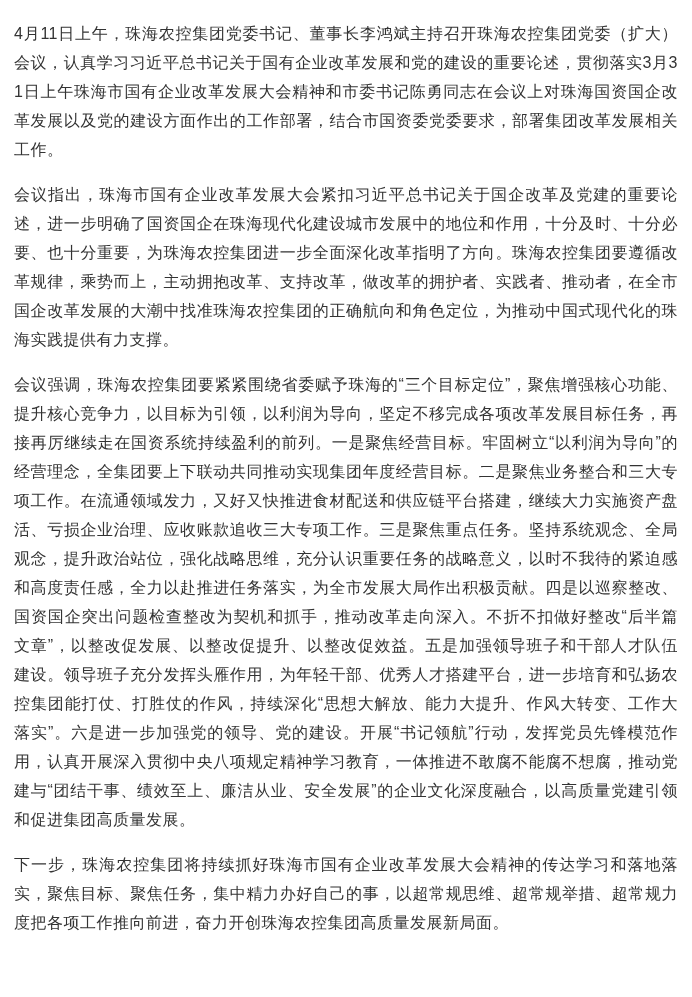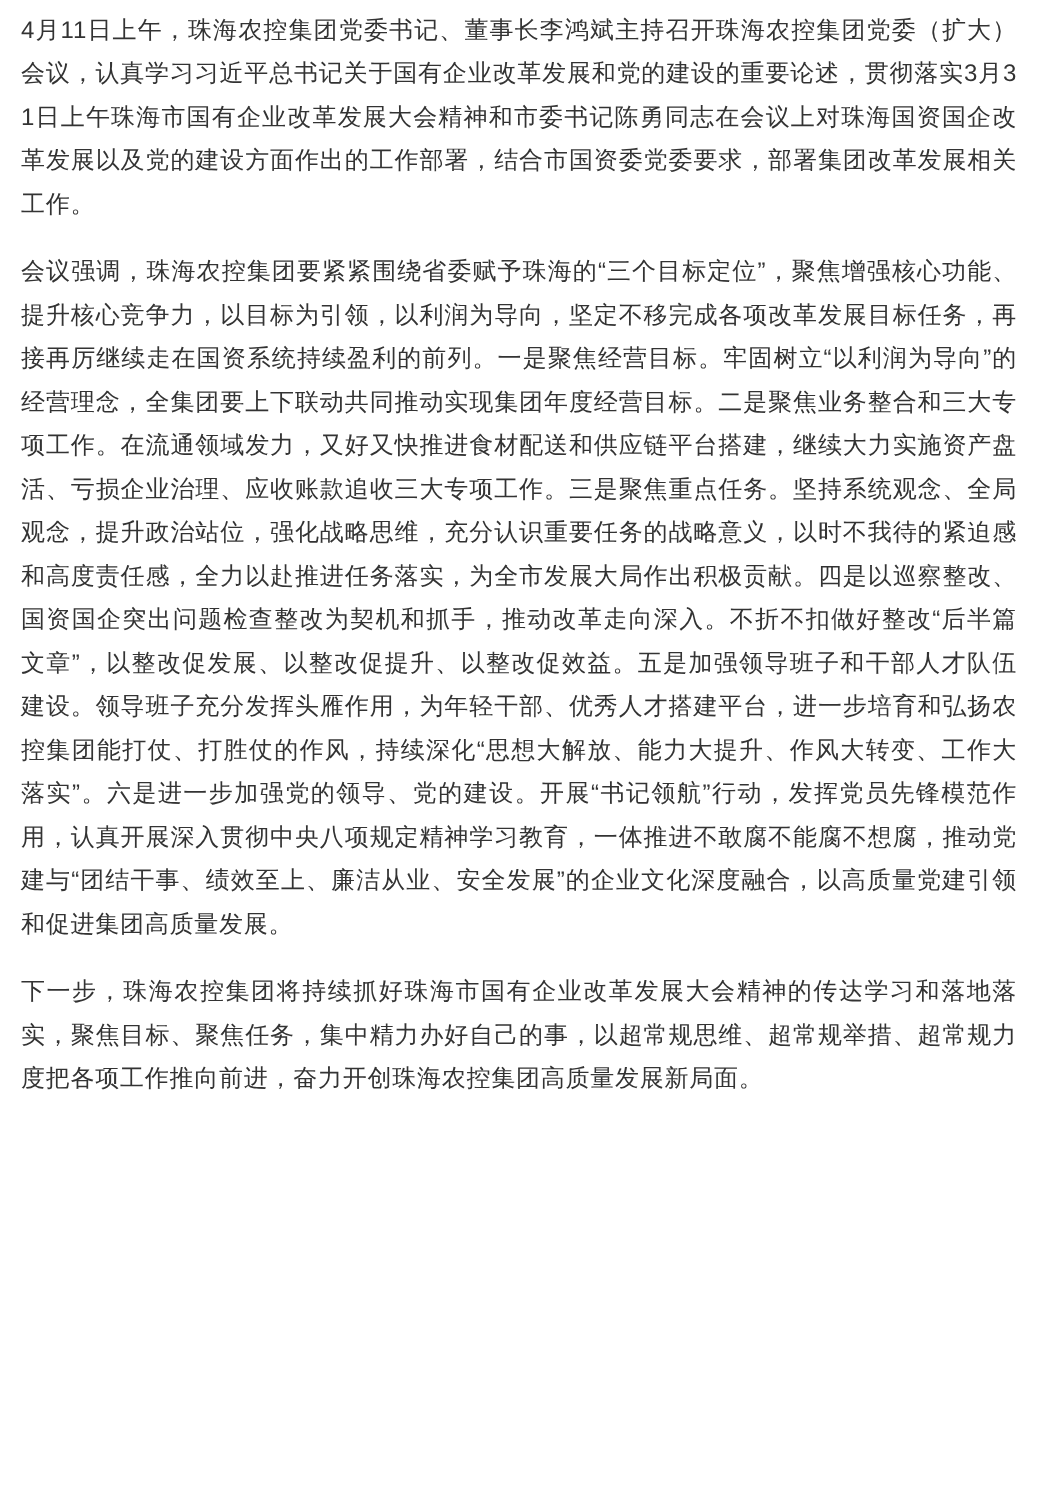--- a/index.html
+++ b/index.html
@@ -19,27 +19,28 @@
     font-family: "Liberation Sans", "DejaVu Sans", sans-serif;
     font-size: 16px;
     line-height: 29px;
     letter-spacing: 0.5px;
     color: #333333;
     text-align: justify;
     text-justify: inter-ideograph;
     word-break: break-all;
   }
   .article p {
-    margin: 0 0 16px 0;
+    margin: 13px 0 16px 0;
   }
   .article p:last-child {
     margin-bottom: 0;
   }
 </style>
 </head>
 <body>
 
 <main class="article">
   <p>4月11日上午，珠海农控集团党委书记、董事长李鸿斌主持召开珠海农控集团党委（扩大）会议，认真学习习近平总书记关于国有企业改革发展和党的建设的重要论述，贯彻落实3月31日上午珠海市国有企业改革发展大会精神和市委书记陈勇同志在会议上对珠海国资国企改革发展以及党的建设方面作出的工作部署，结合市国资委党委要求，部署集团改革发展相关工作。</p>
+  <p>会议指出，珠海市国有企业改革发展大会紧扣习近平总书记关于国企改革及党建的重要论述，进一步明确了国资国企在珠海现代化建设城市发展中的地位和作用，十分及时、十分必要、也十分重要，为珠海农控集团进一步全面深化改革指明了方向。珠海农控集团要遵循改革规律，乘势而上，主动拥抱改革、支持改革，做改革的拥护者、实践者、推动者，在全市国企改革发展的大潮中找准珠海农控集团的正确航向和角色定位，为推动中国式现代化的珠海实践提供有力支撑。</p>
   <p>会议强调，珠海农控集团要紧紧围绕省委赋予珠海的“三个目标定位”，聚焦增强核心功能、提升核心竞争力，以目标为引领，以利润为导向，坚定不移完成各项改革发展目标任务，再接再厉继续走在国资系统持续盈利的前列。一是聚焦经营目标。牢固树立“以利润为导向”的经营理念，全集团要上下联动共同推动实现集团年度经营目标。二是聚焦业务整合和三大专项工作。在流通领域发力，又好又快推进食材配送和供应链平台搭建，继续大力实施资产盘活、亏损企业治理、应收账款追收三大专项工作。三是聚焦重点任务。坚持系统观念、全局观念，提升政治站位，强化战略思维，充分认识重要任务的战略意义，以时不我待的紧迫感和高度责任感，全力以赴推进任务落实，为全市发展大局作出积极贡献。四是以巡察整改、国资国企突出问题检查整改为契机和抓手，推动改革走向深入。不折不扣做好整改“后半篇文章”，以整改促发展、以整改促提升、以整改促效益。五是加强领导班子和干部人才队伍建设。领导班子充分发挥头雁作用，为年轻干部、优秀人才搭建平台，进一步培育和弘扬农控集团能打仗、打胜仗的作风，持续深化“思想大解放、能力大提升、作风大转变、工作大落实”。六是进一步加强党的领导、党的建设。开展“书记领航”行动，发挥党员先锋模范作用，认真开展深入贯彻中央八项规定精神学习教育，一体推进不敢腐不能腐不想腐，推动党建与“团结干事、绩效至上、廉洁从业、安全发展”的企业文化深度融合，以高质量党建引领和促进集团高质量发展。</p>
   <p>下一步，珠海农控集团将持续抓好珠海市国有企业改革发展大会精神的传达学习和落地落实，聚焦目标、聚焦任务，集中精力办好自己的事，以超常规思维、超常规举措、超常规力度把各项工作推向前进，奋力开创珠海农控集团高质量发展新局面。</p>
 
 </main>
 
 </body></html>

